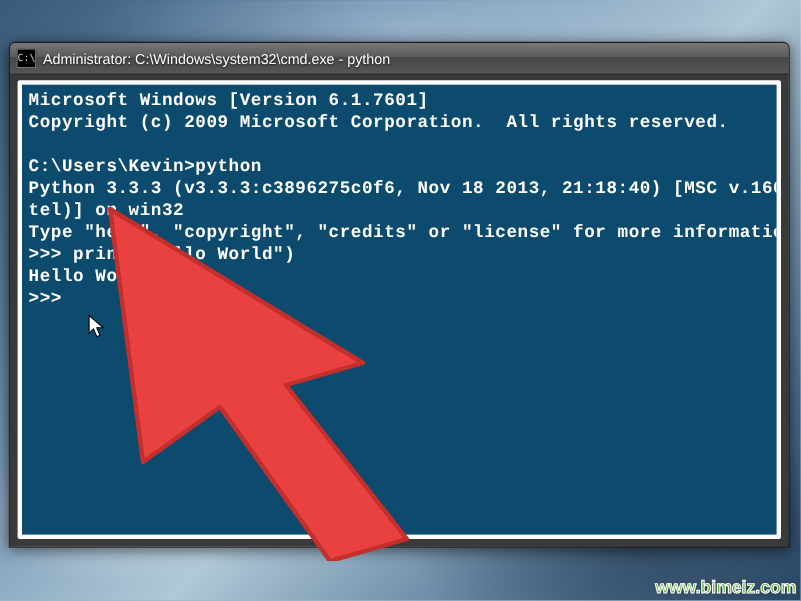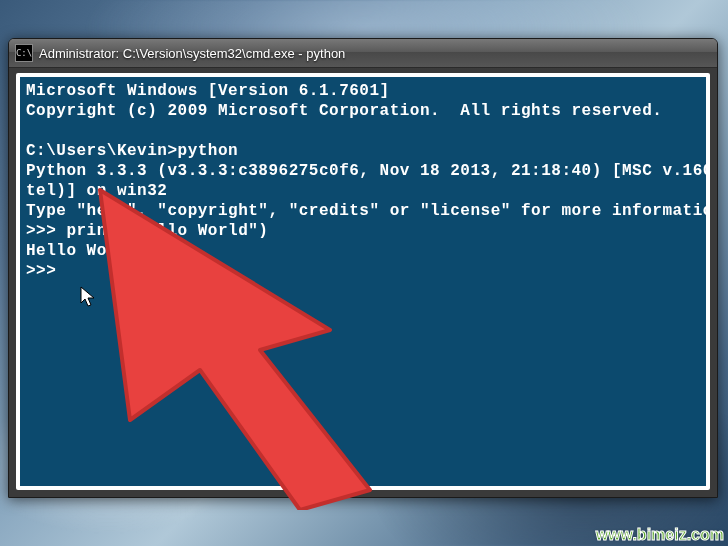--- a/index.html
+++ b/index.html
@@ -36,21 +36,21 @@
   -webkit-text-stroke:1px #fff;text-shadow:0 0 3px rgba(0,0,0,.4);margin-top:18px;}
 </style>
 </head>
 <body>
 
 <div class="desktop">
 
   <div class="window">
     <div class="titlebar">
       <div class="app-icon">C:\</div>
-      <span>Administrator: C:\Version\system32\cmd.exe - python</span>
+      <span>Administrator: C:\Windows\system32\cmd.exe - python</span>
     </div>
     <div class="term-frame">
       <div class="terminal" id="terminal">Microsoft Windows [Version 6.1.7601]
 Copyright (c) 2009 Microsoft Corporation.  All rights reserved.
 
 C:\Users\Kevin&gt;python
 Python 3.3.3 (v3.3.3:c3896275c0f6, Nov 18 2013, 21:18:40) [MSC v.160
 tel)] on win32
 Type "help", "copyright", "credits" or "license" for more informatio
 &gt;&gt;&gt; print("Hello World")

